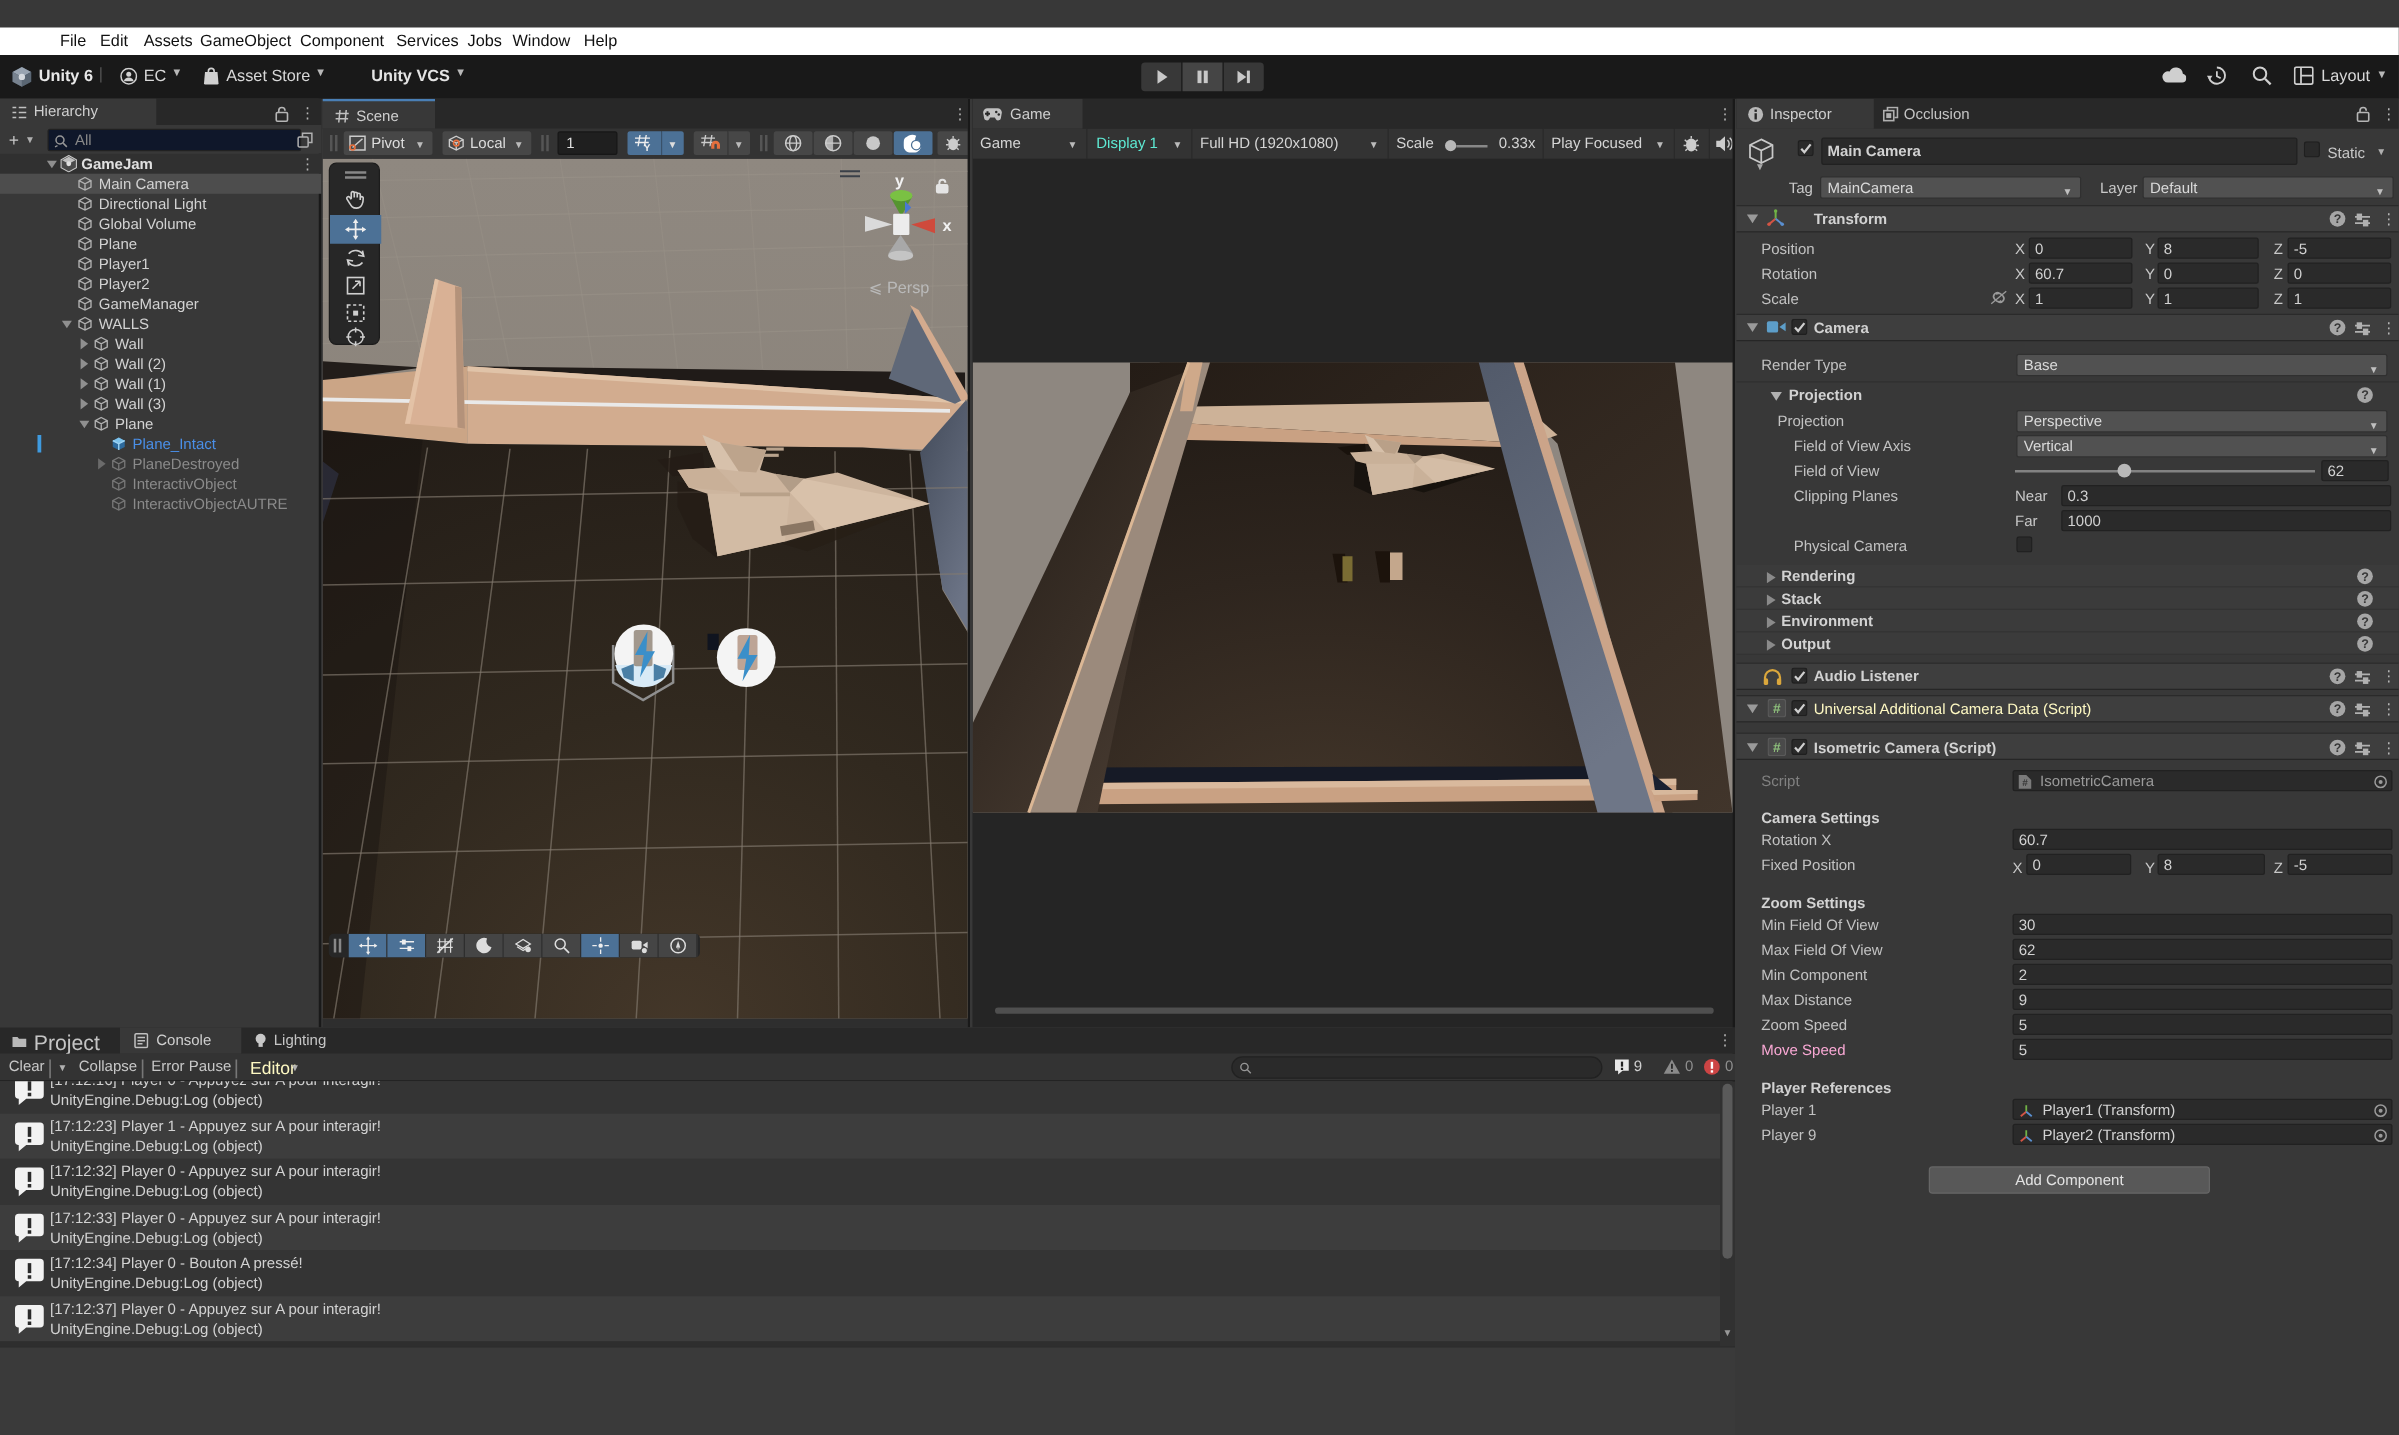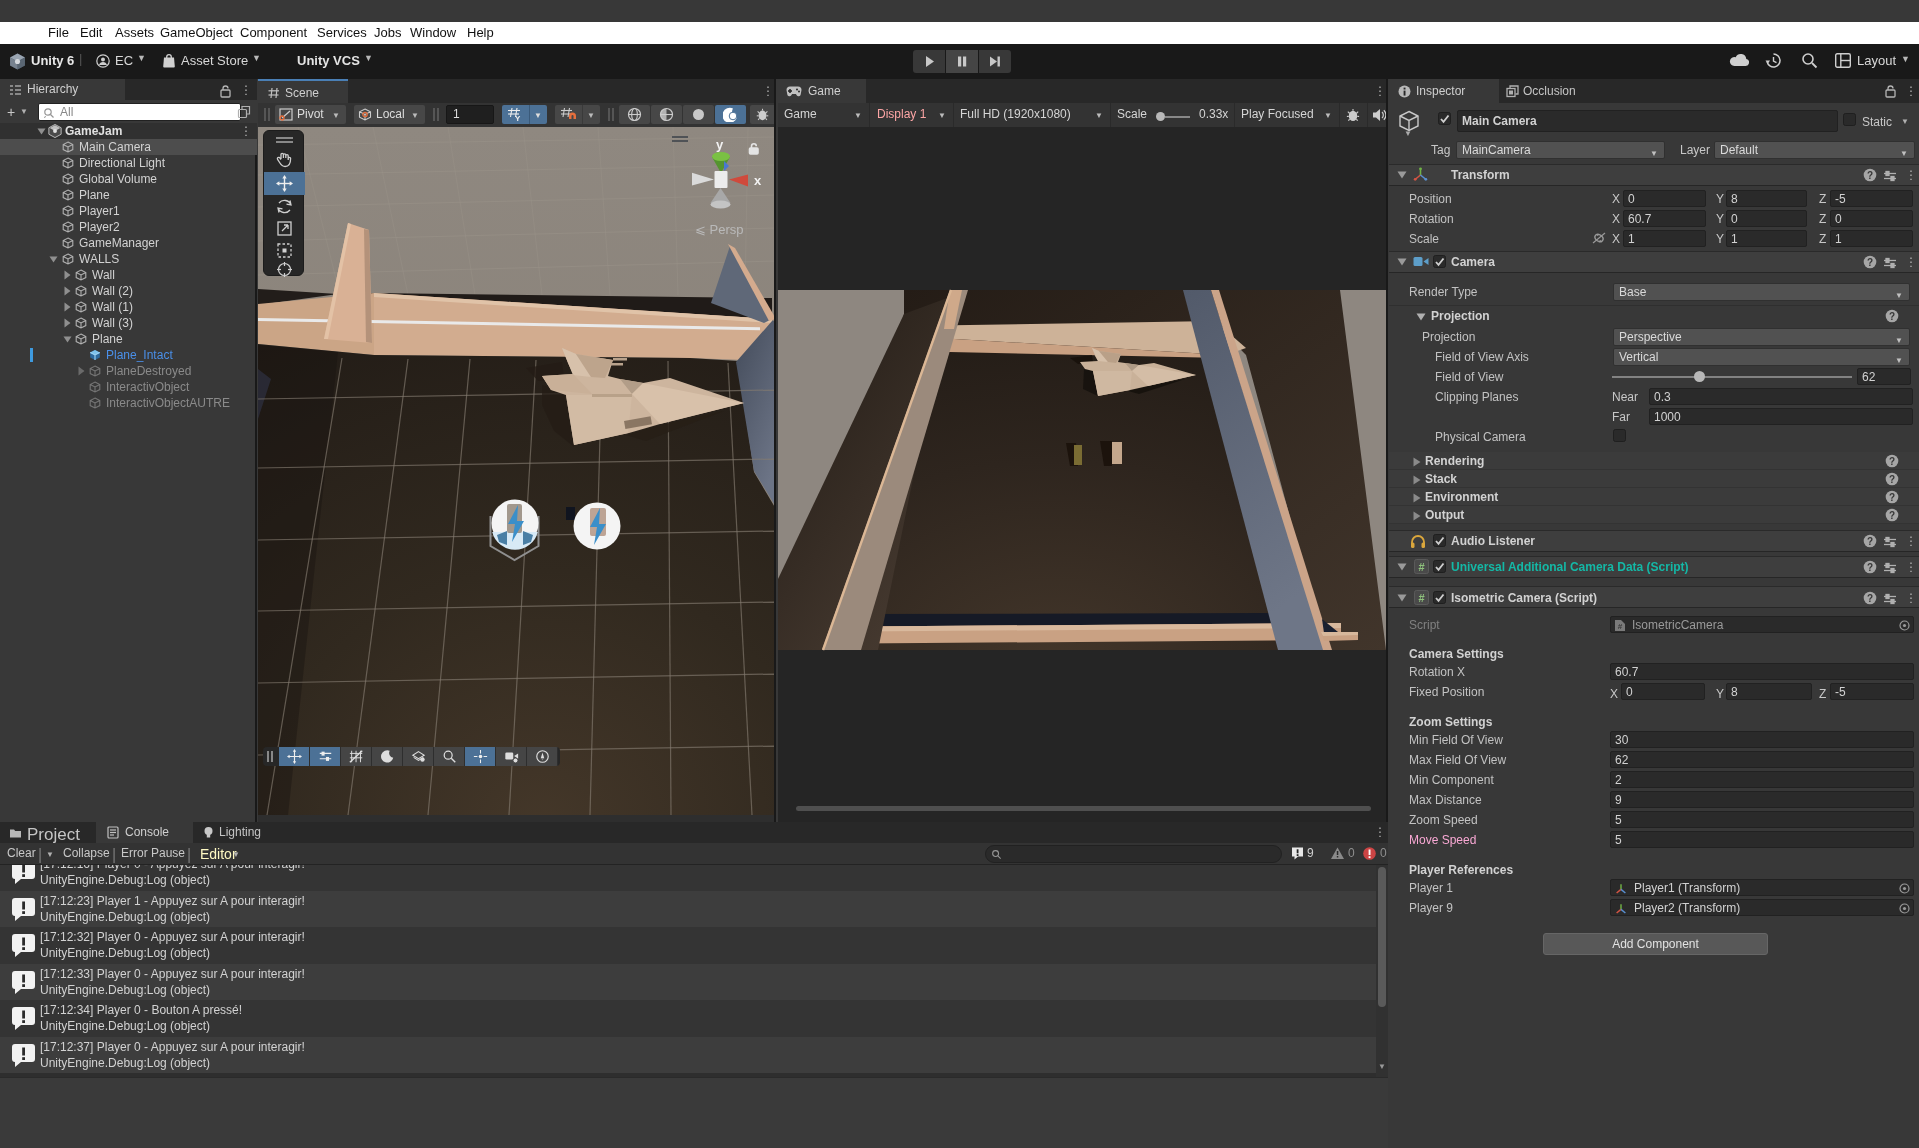--- a/index.html
+++ b/index.html
@@ -131,21 +131,21 @@
       <svg class="abs" style="left:219px;top:5px" width="13" height="14" viewBox="0 0 13 14">
         <rect x="2" y="6" width="9" height="7" rx="1" fill="none" stroke="#b5b5b5" stroke-width="1.3"></rect>
         <path d="M4 6 v-1.5 a2.5 2.5 0 0 1 5 0" fill="none" stroke="#b5b5b5" stroke-width="1.3"></path>
       </svg>
       <span class="abs" style="left:240px;top:4px;color:#b5b5b5;font-size:12px;letter-spacing:0">⋮</span>
     </div>
 
     <div class="abs" style="left:0;top:21px;width:257px;height:23px;background:#383838">
       <span class="abs" style="left:7px;top:4px;color:#c8c8c8;font-size:14px">+</span>
       <span class="abs" style="left:20px;top:7px;color:#b0b0b0;font-size:8px">▼</span>
-      <div class="abs" style="left:38px;top:3px;width:203px;height:18px;background:#ffffff;border:1px solid #212121;border-radius:2px">
+      <div class="abs" style="left:38px;top:3px;width:203px;height:18px;background:#0f172a;border:1px solid #212121;border-radius:2px">
         <svg class="abs" style="left:4px;top:3px" width="12" height="12" viewBox="0 0 12 12">
           <circle cx="5" cy="5" r="3.2" fill="none" stroke="#969696" stroke-width="1.2"></circle>
           <line x1="7.5" y1="7.5" x2="10.5" y2="10.5" stroke="#969696" stroke-width="1.2"></line>
           <path d="M1 10.5 l2-1" stroke="#969696" stroke-width="1"></path>
         </svg>
         <span class="abs" style="left:21px;top:1px;color:#888;font-size:12px">All</span>
       </div>
       <svg class="abs" style="left:237px;top:5px" width="14" height="14" viewBox="0 0 14 14">
         <rect x="1.5" y="4.5" width="8" height="8" rx="1" fill="none" stroke="#b0b0b0" stroke-width="1.2"></rect>
         <path d="M5 4.5 v-3 h7.5 v7.5 h-3" fill="none" stroke="#b0b0b0" stroke-width="1.2"></path>
@@ -640,21 +640,21 @@
             <circle cx="13" cy="5.5" r="1" fill="#282828"></circle>
           </svg>
 <span style="position:absolute;left:30px">Game</span>
         </div>
 <span class="abs" style="left:596px;top:5px;color:#b5b5b5;font-size:12px">⋮</span>
 </div>
 <div class="ptoolbar" style="left:0;top:24px;width:610px;background:#333">
 <span class="abs" style="left:6px;top:4px;color:#d5d5d5;font-size:12px">Game</span>
 <span class="abs" style="left:76px;top:8px;color:#bbb;font-size:8px">▼</span>
 <div class="abs" style="left:91px;top:0;width:1px;height:24px;background:#2a2a2a"></div>
-<span class="abs" style="left:99px;top:4px;color:#fca5a5;font-size:12px">Display 1</span>
+<span class="abs" style="left:99px;top:4px;color:#5eead4;font-size:12px">Display 1</span>
 <span class="abs" style="left:160px;top:8px;color:#bbb;font-size:8px">▼</span>
 <div class="abs" style="left:175px;top:0;width:1px;height:24px;background:#2a2a2a"></div>
 <span class="abs" style="left:182px;top:4px;color:#d5d5d5;font-size:12px">Full HD (1920x1080)</span>
 <span class="abs" style="left:317px;top:8px;color:#bbb;font-size:8px">▼</span>
 <div class="abs" style="left:332px;top:0;width:1px;height:24px;background:#2a2a2a"></div>
 <span class="abs" style="left:339px;top:4px;color:#d5d5d5;font-size:12px">Scale</span>
 <div class="abs" style="left:378px;top:9px;width:9px;height:9px;border-radius:50%;background:#b8b8b8"></div>
 <div class="abs" style="left:387px;top:12.5px;width:25px;height:2px;background:#888"></div>
 <span class="abs" style="left:421px;top:4px;color:#d5d5d5;font-size:12px">0.33x</span>
 <div class="abs" style="left:456px;top:0;width:1px;height:24px;background:#2a2a2a"></div>
@@ -947,21 +947,21 @@
         <polygon points="0.5,0.5 9.5,0.5 5,7.5" fill="#9a9a9a"></polygon>
       </svg>
     <svg class="abs" style="left:25px;top:480px" width="15" height="15" viewBox="0 0 15 15">
         <rect x="0.5" y="0.5" width="14" height="14" rx="2" fill="#4a4a4a" stroke="#5a5a5a"></rect>
         <text x="7.5" y="11.5" text-anchor="middle" font-size="11" font-weight="bold" fill="#8ec07c" font-family="Liberation Sans">#</text>
       </svg>
     <svg class="abs" style="left:44px;top:481px" width="13" height="13" viewBox="0 0 13 13">
         <rect x="0.5" y="0.5" width="12" height="12" rx="2" fill="#2a2a2a" stroke="#1f1f1f"></rect>
         <path d="M3 7 l2.5 2.8 L10.5 3.5" fill="none" stroke="#cfcfcf" stroke-width="1.8"></path>
       </svg>
-    <span class="ilabel" style="left:62px;top:481px;font-weight:bold;color:#14b8a6">Universal Additional Camera Data (Script)</span>
+    <span class="ilabel" style="left:62px;top:481px;font-weight:normal;color:#fef9c3">Universal Additional Camera Data (Script)</span>
     <svg class="abs" style="left:474px;top:481px" width="14" height="14" viewBox="0 0 14 14">
         <circle cx="7" cy="7" r="6.3" fill="#a6a6a6"></circle>
         <text x="7" y="10.5" text-anchor="middle" font-size="10" font-weight="bold" fill="#383838" font-family="Liberation Sans">?</text>
       </svg>
     <svg class="abs" style="left:494px;top:483px" width="14" height="12" viewBox="0 0 14 12">
         <g stroke="#b0b0b0" stroke-width="1.3">
           <line x1="1" y1="3.5" x2="13" y2="3.5"></line>
           <line x1="1" y1="8.5" x2="13" y2="8.5"></line>
           <rect x="3" y="1.5" width="3" height="4" fill="#b0b0b0"></rect>
           <rect x="8" y="6.5" width="3" height="4" fill="#b0b0b0"></rect>

